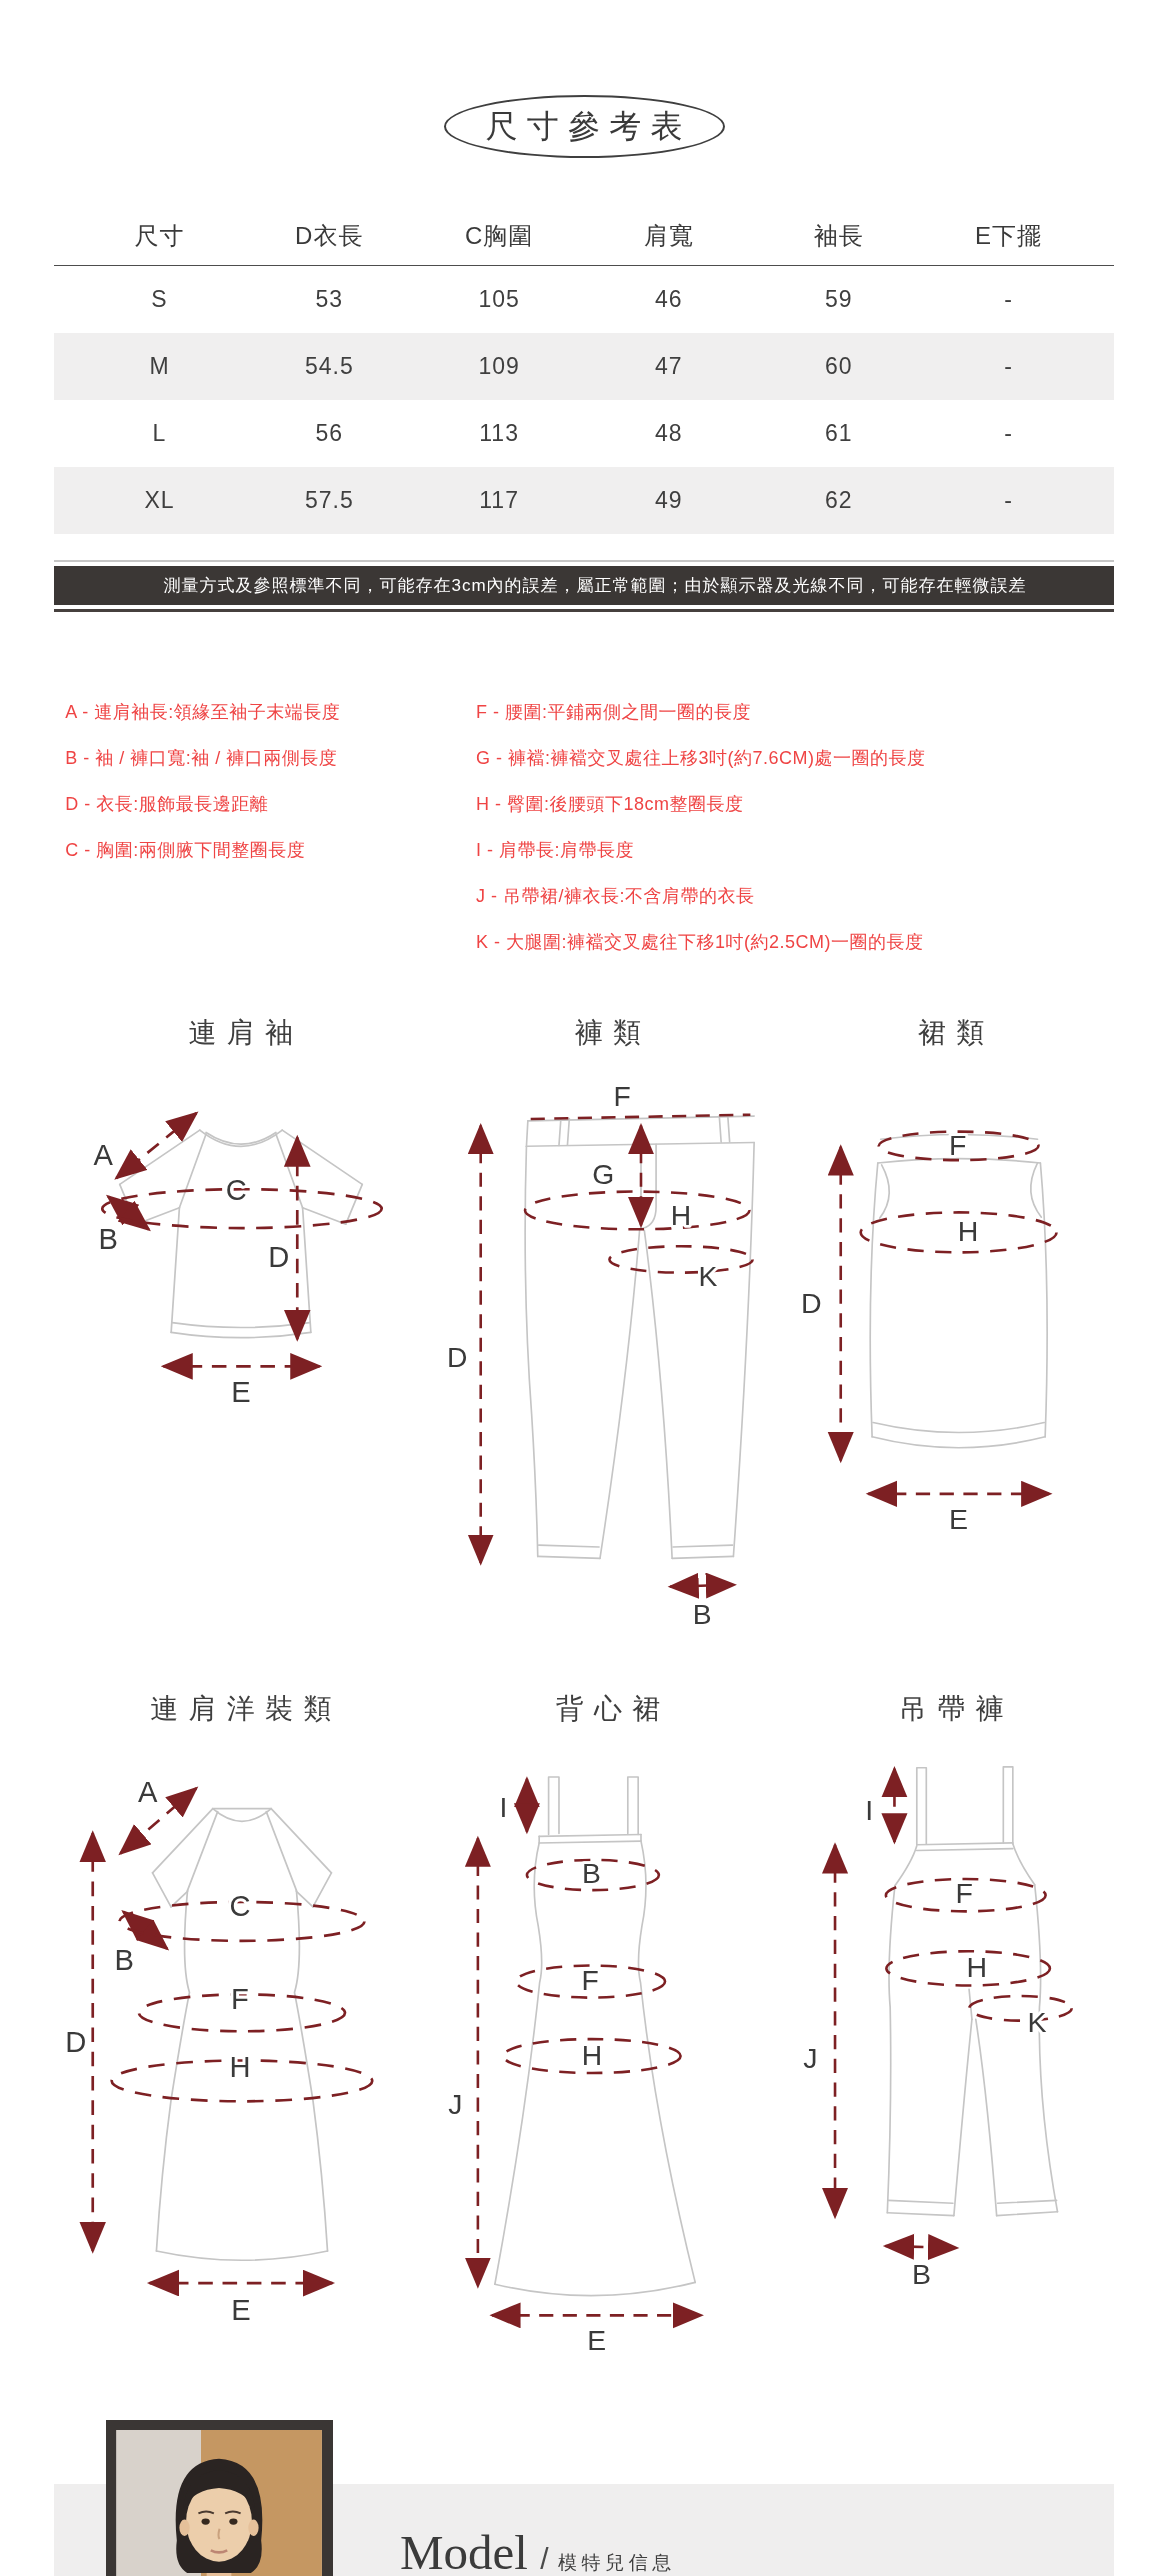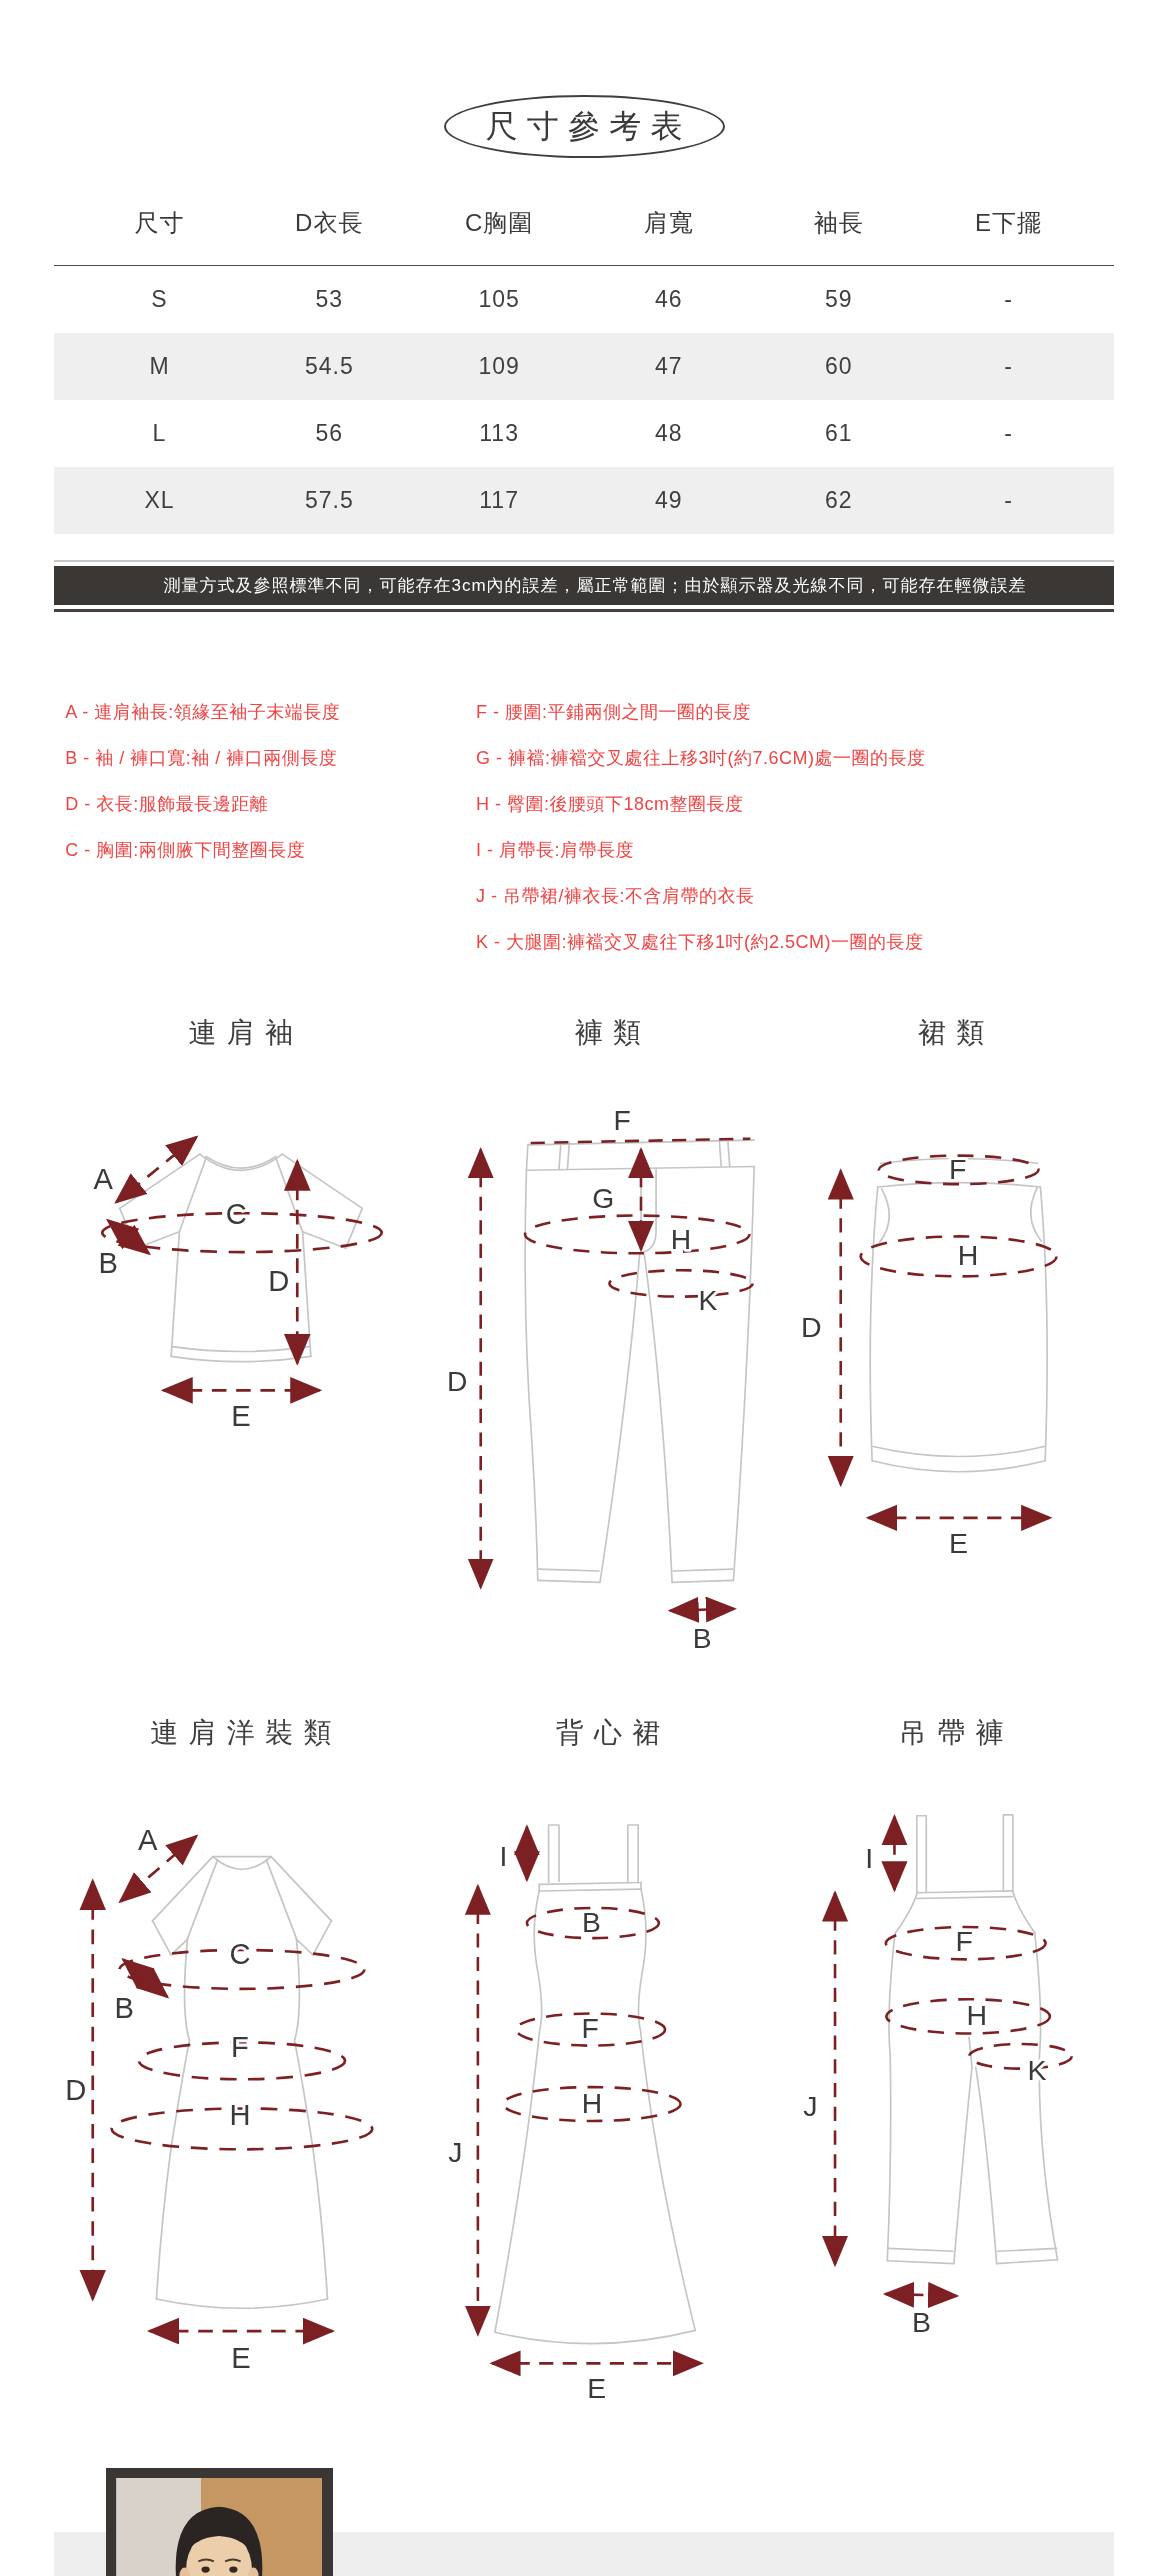--- a/index.html
+++ b/index.html
@@ -17,21 +17,21 @@
     margin:95px auto 0;
     border:2.6px solid #3f3f3f; border-radius:50%;
     display:flex; align-items:center; justify-content:center;
     font-size:32px; letter-spacing:9.3px; text-indent:9.3px;
     color:#3a3a3a; font-weight:500;
   }
 
   
   .size-table { margin-top:49px; }
   .st-head {
-    display:flex; height:59px; 
+    display:flex; height:59px; align-items:center;
     font-size:24px; color:#3a3a3a;
     border-bottom:1.5px solid #4d4d4d;
     padding:0 20.6px;
   }
   .st-row { display:flex; height:67px; align-items:center; font-size:23px; color:#3f3f3f; padding:0 20.6px; }
   .st-row.alt { background:#f0efef; }
   .st-cell { flex:1; text-align:center; letter-spacing:1px; }
 
   
   .notice-wrap { margin-top:26px; }
@@ -44,21 +44,21 @@
   .notice-underline { margin-top:4.6px; height:2.6px; background:#46403e; }
 
   
   .legend { margin-top:77px; display:flex; font-size:18px; line-height:46px; color:#ef4444; letter-spacing:0.5px; }
   .legend-left { width:422px; padding-left:11.3px; }
   .legend-right { flex:1; }
   .legend div { white-space:nowrap; }
 
   
   .fig-row { display:flex; margin-top:49px; align-items:flex-start; }
-  .fig-col { display:flex; flex-direction:column; align-items:center;gap:24px; }
+  .fig-col { display:flex; flex-direction:column; align-items:center; }
   .fig-col.c1 { width:374px; }
   .fig-col.c2 { width:361px; }
   .fig-col.c3 { width:326px; }
   .fig-title { font-size:28px; letter-spacing:10.3px; text-indent:10.3px; color:#3f3f3f; margin-bottom:32px; white-space:nowrap; }
   svg .outline { stroke:#c5c5c5; stroke-width:3.5; fill:none; stroke-linecap:round; }
   svg .meas { stroke:#7d2023; stroke-width:5.5; fill:none; }
   svg .dash { stroke-dasharray:30 20; }
   svg .edash { stroke-dasharray:34 24; }
   svg .lbl {
     font-family:"Liberation Sans","DejaVu Sans",sans-serif;

